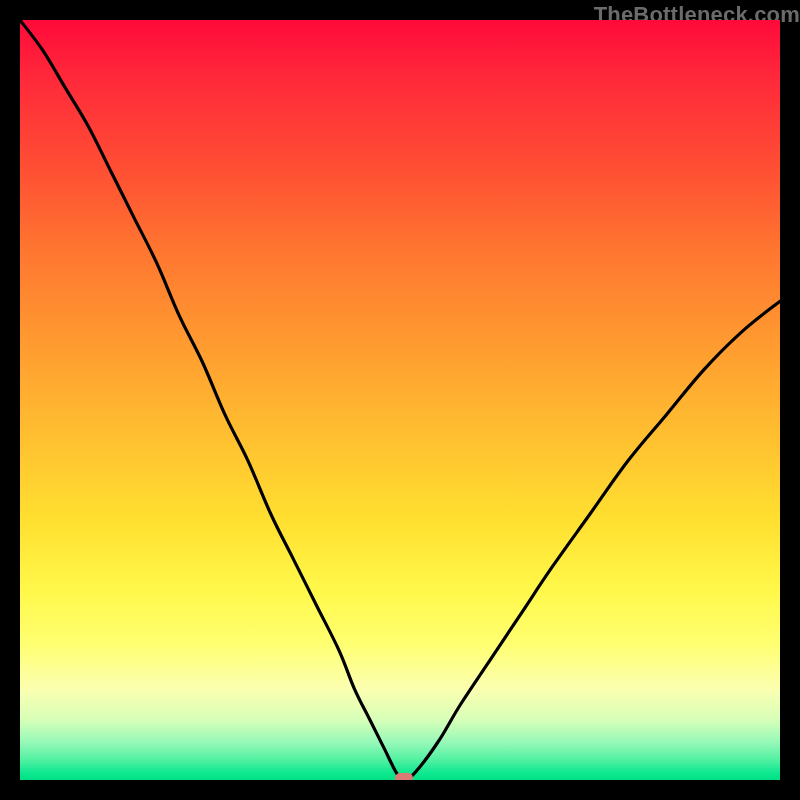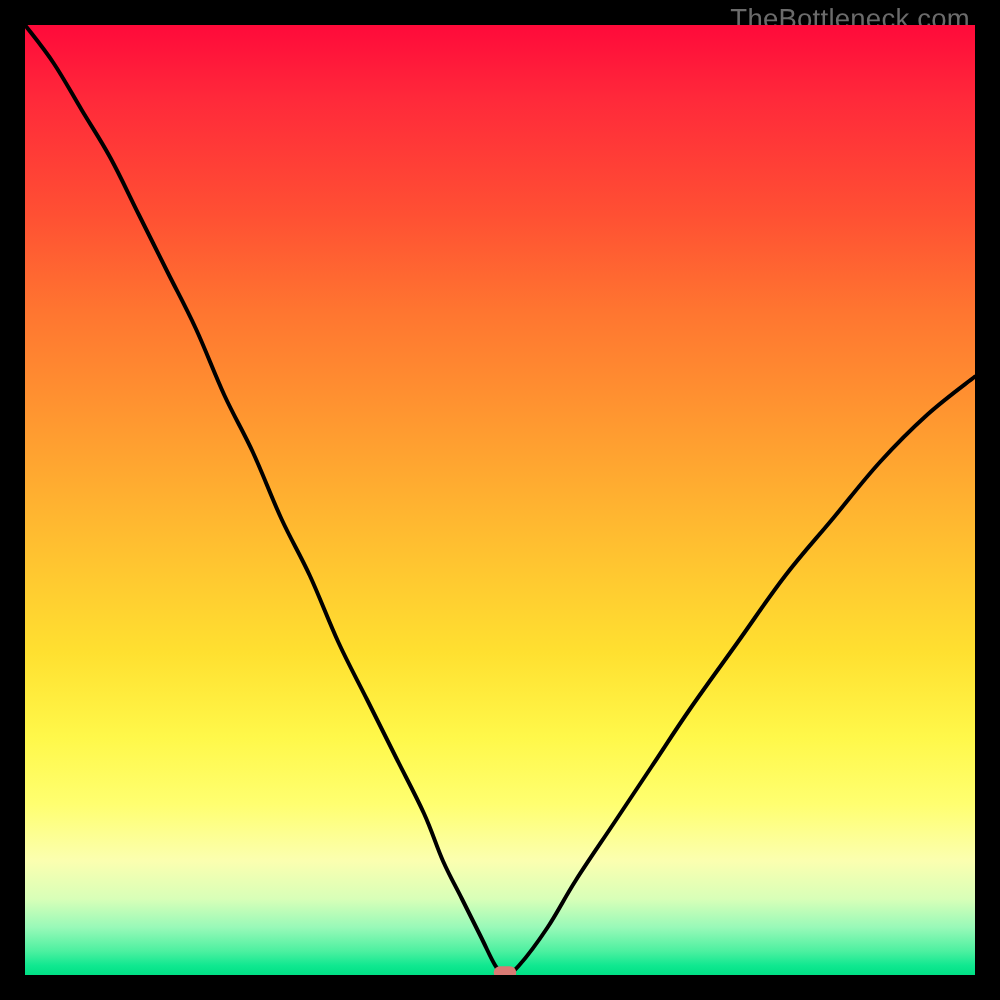--- a/index.html
+++ b/index.html
@@ -48,23 +48,23 @@
       #d8ffb8 92%,
       #98f9b8 95%,
       #4cf0a0 97.5%,
       #10e890 99%,
       #00e085 100%
     );
   }
   .watermark {
     position: absolute;
     top: 2px;
-    right: 24px;
+    right: 0;
     font-size: 22px;
-    font-weight: 400;
+    font-weight: 700;
     color: #6b6b6b;
     letter-spacing: 0.2px;
     user-select: none;
   }
   svg.curve {
     position: absolute;
     left: 0;
     top: 0;
     width: 100%;
     height: 100%;

